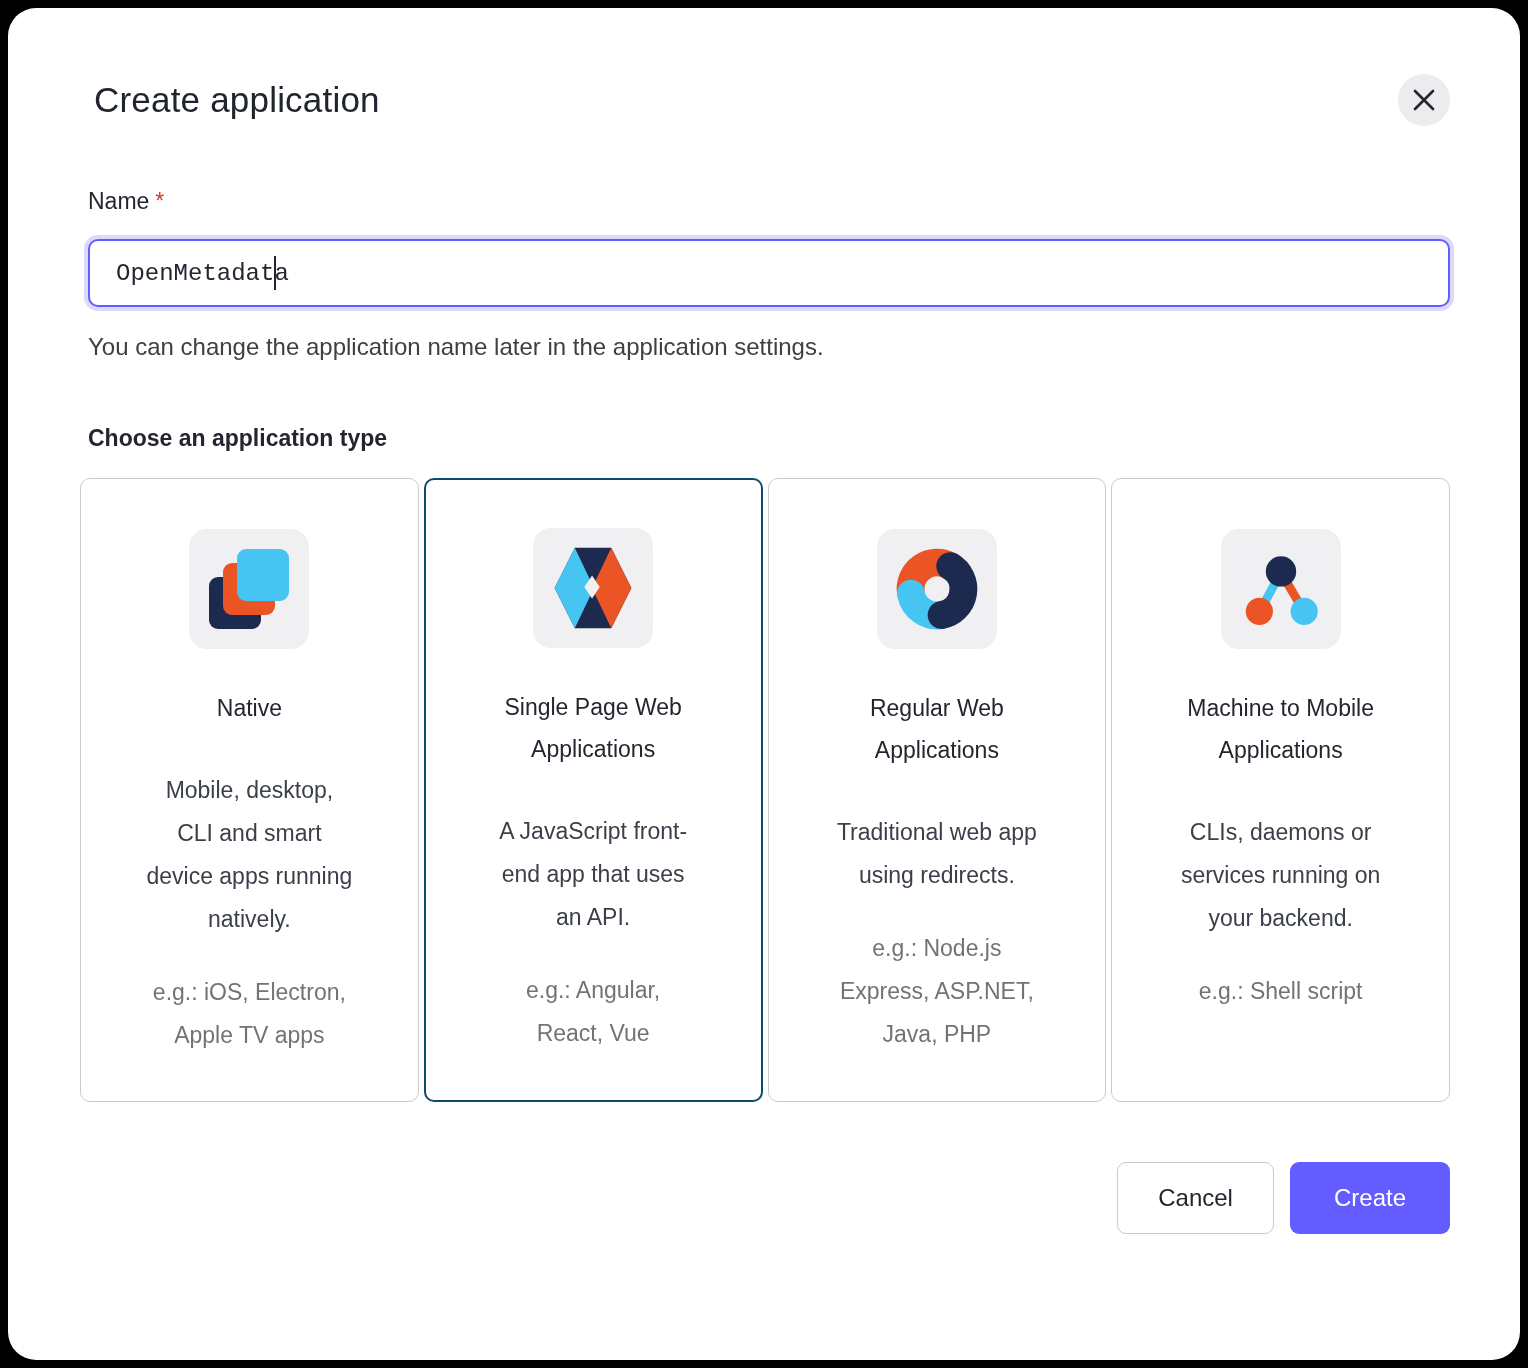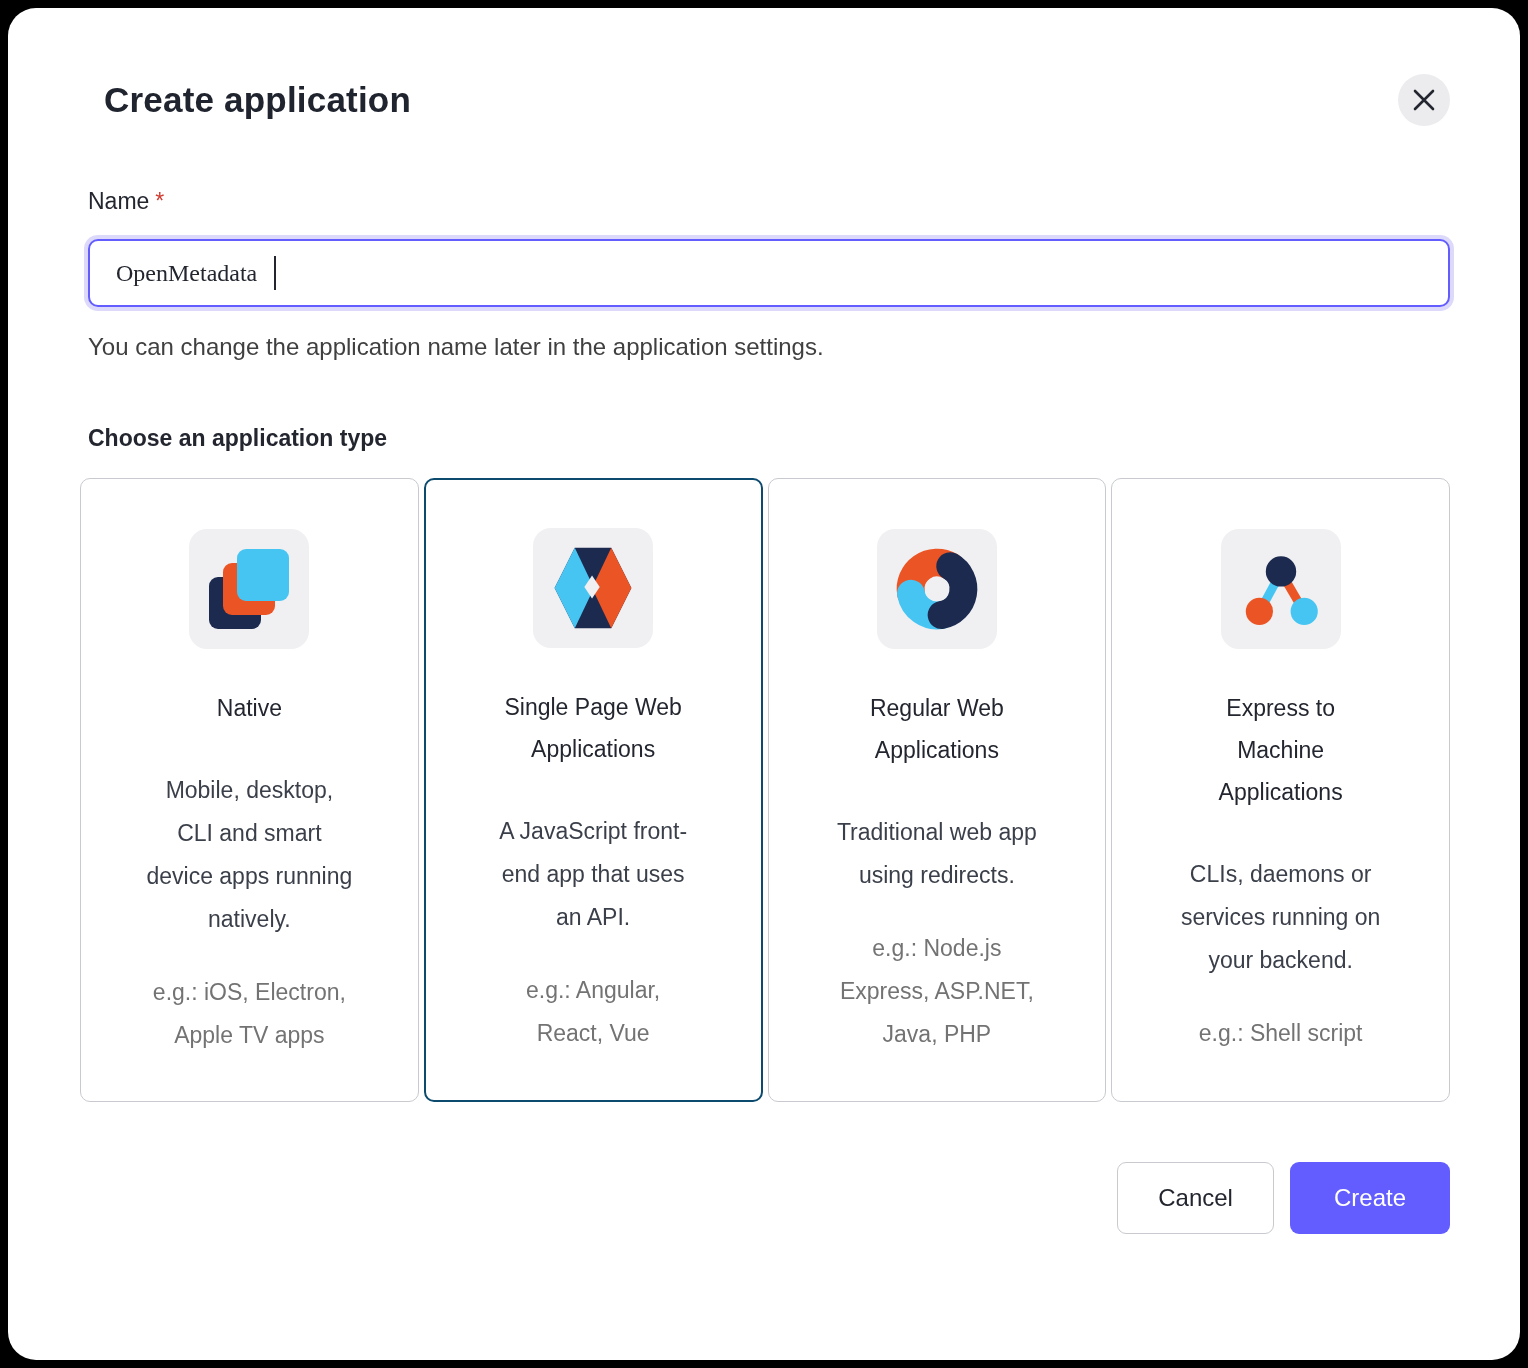--- a/index.html
+++ b/index.html
@@ -1,31 +1,31 @@
 <!DOCTYPE html>
 <html><head>
 <meta charset="utf-8">
 <style>
   html,body{margin:0;padding:0;background:#000;font-family:"Liberation Sans",sans-serif;}
   .stage{position:relative;width:1528px;height:1368px;background:#000;overflow:hidden;}
   .modal{position:absolute;left:8px;top:8px;width:1512px;height:1352px;background:#fff;
          border-radius:28px;box-sizing:border-box;padding:62px 70px 0 72px;}
   
   .modal-header{display:flex;justify-content:space-between;align-items:flex-start;}
-  .modal-title{margin:10px 0 0 24px;font-size:35px;font-weight:700;color:#20242E;letter-spacing:.2px;text-align:center;}
+  .modal-title{margin:10px 0 0 14px;font-size:35px;font-weight:400;color:#20242E;letter-spacing:.2px;text-align:center;}
   .close-btn{width:52px;height:52px;border:none;border-radius:50%;background:#ECECEE;cursor:pointer;
              display:flex;align-items:center;justify-content:center;margin-top:4px;}
   
   .field{margin:62px 0 0 8px;}
   .name-label{font-size:23px;font-weight:500;color:#23262F;}
   .req{color:#D23B30;margin-left:6px;}
   .input-wrap{position:relative;margin-top:24px;height:68px;background:#fff;border:2px solid #635DFF;
               border-radius:10px;box-shadow:0 0 0 4px #DCD9FB;box-sizing:border-box;}
   .input-wrap input{width:100%;height:100%;border:none;outline:none;background:transparent;
-                    padding:0 26px;font-size:24px;color:#23262F;font-family:Liberation Serif, serif;
+                    padding:0 26px;font-size:24px;color:#23262F;font-family:Liberation Mono, monospace;
                     box-sizing:border-box;border-radius:8px;}
   .caret{position:absolute;left:184px;top:15px;width:2px;height:34px;background:#23262F;
          animation:blink 1.1s steps(1) infinite;}
   @keyframes blink{50%{opacity:0;}}
   .helper{margin:26px 0 0 0;font-size:24px;color:#404040;}
   
   .section-label{margin:64px 0 0 8px;font-size:23px;font-weight:600;color:#23262F;}
   .cards{margin-top:26px;display:grid;grid-template-columns:repeat(4,1fr);gap:5px;align-items:stretch;}
   .card{background:#fff;border:1px solid #C9CACF;border-radius:10px;text-align:center;
         padding:50px 18px 44px;box-sizing:border-box;cursor:pointer;}
@@ -116,21 +116,21 @@
       <div class="card">
         <div class="tile">
           <svg width="80" height="80" viewBox="0 0 100 100">
             <line x1="50" y1="29" x2="24" y2="77" stroke="#47C5F2" stroke-width="11"></line>
             <line x1="50" y1="29" x2="78" y2="77" stroke="#EB5424" stroke-width="11"></line>
             <circle cx="50" cy="28" r="19" fill="#1C2A50"></circle>
             <circle cx="23" cy="78" r="17" fill="#EB5424"></circle>
             <circle cx="79" cy="78" r="17" fill="#47C5F2"></circle>
           </svg>
         </div>
-        <div class="card-title">Express to Machine Applications</div>
+        <div class="card-title">Machine to Mobile Applications</div>
         <div class="card-desc">CLIs, daemons or services running on your backend.</div>
         <div class="card-eg">e.g.: Shell script</div>
       </div>
 
     </div>
 
     <div class="footer">
       <button class="btn btn-cancel">Cancel</button>
       <button class="btn btn-create">Create</button>
     </div>

